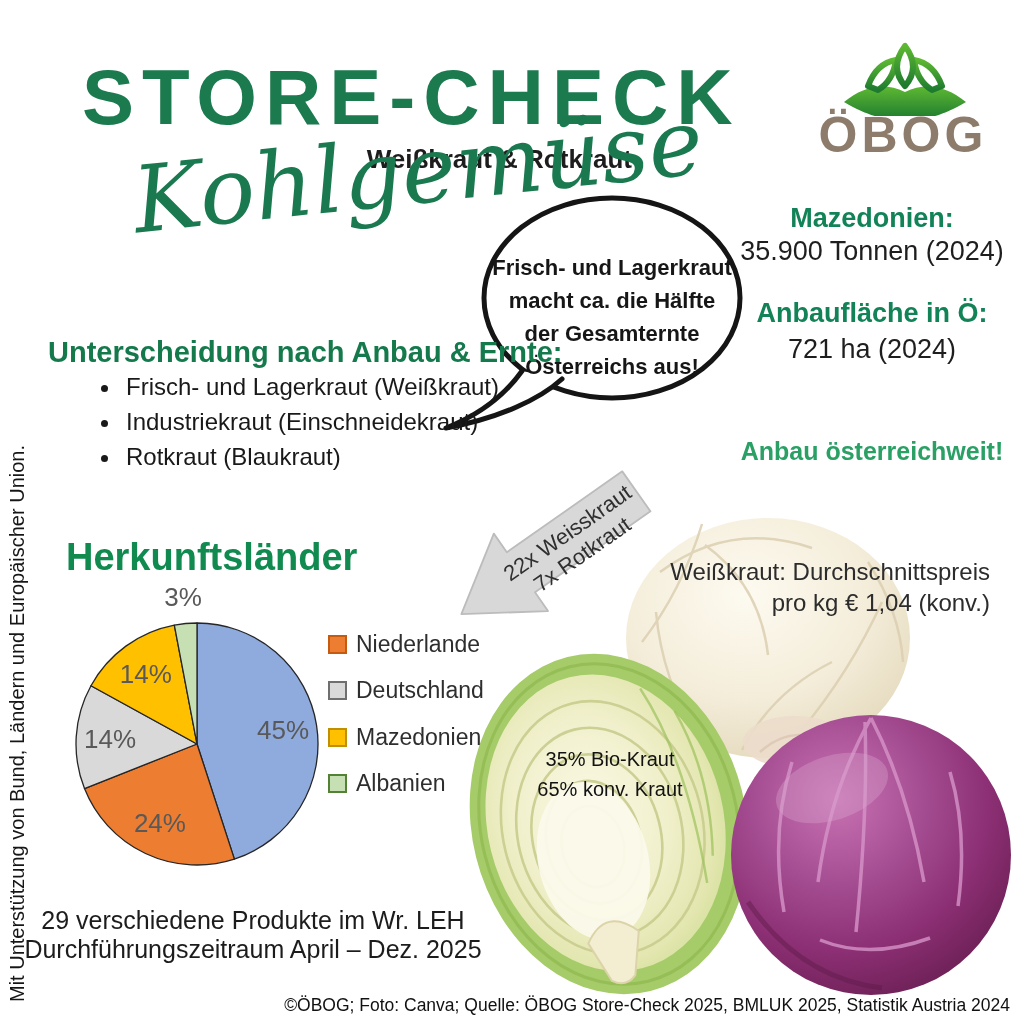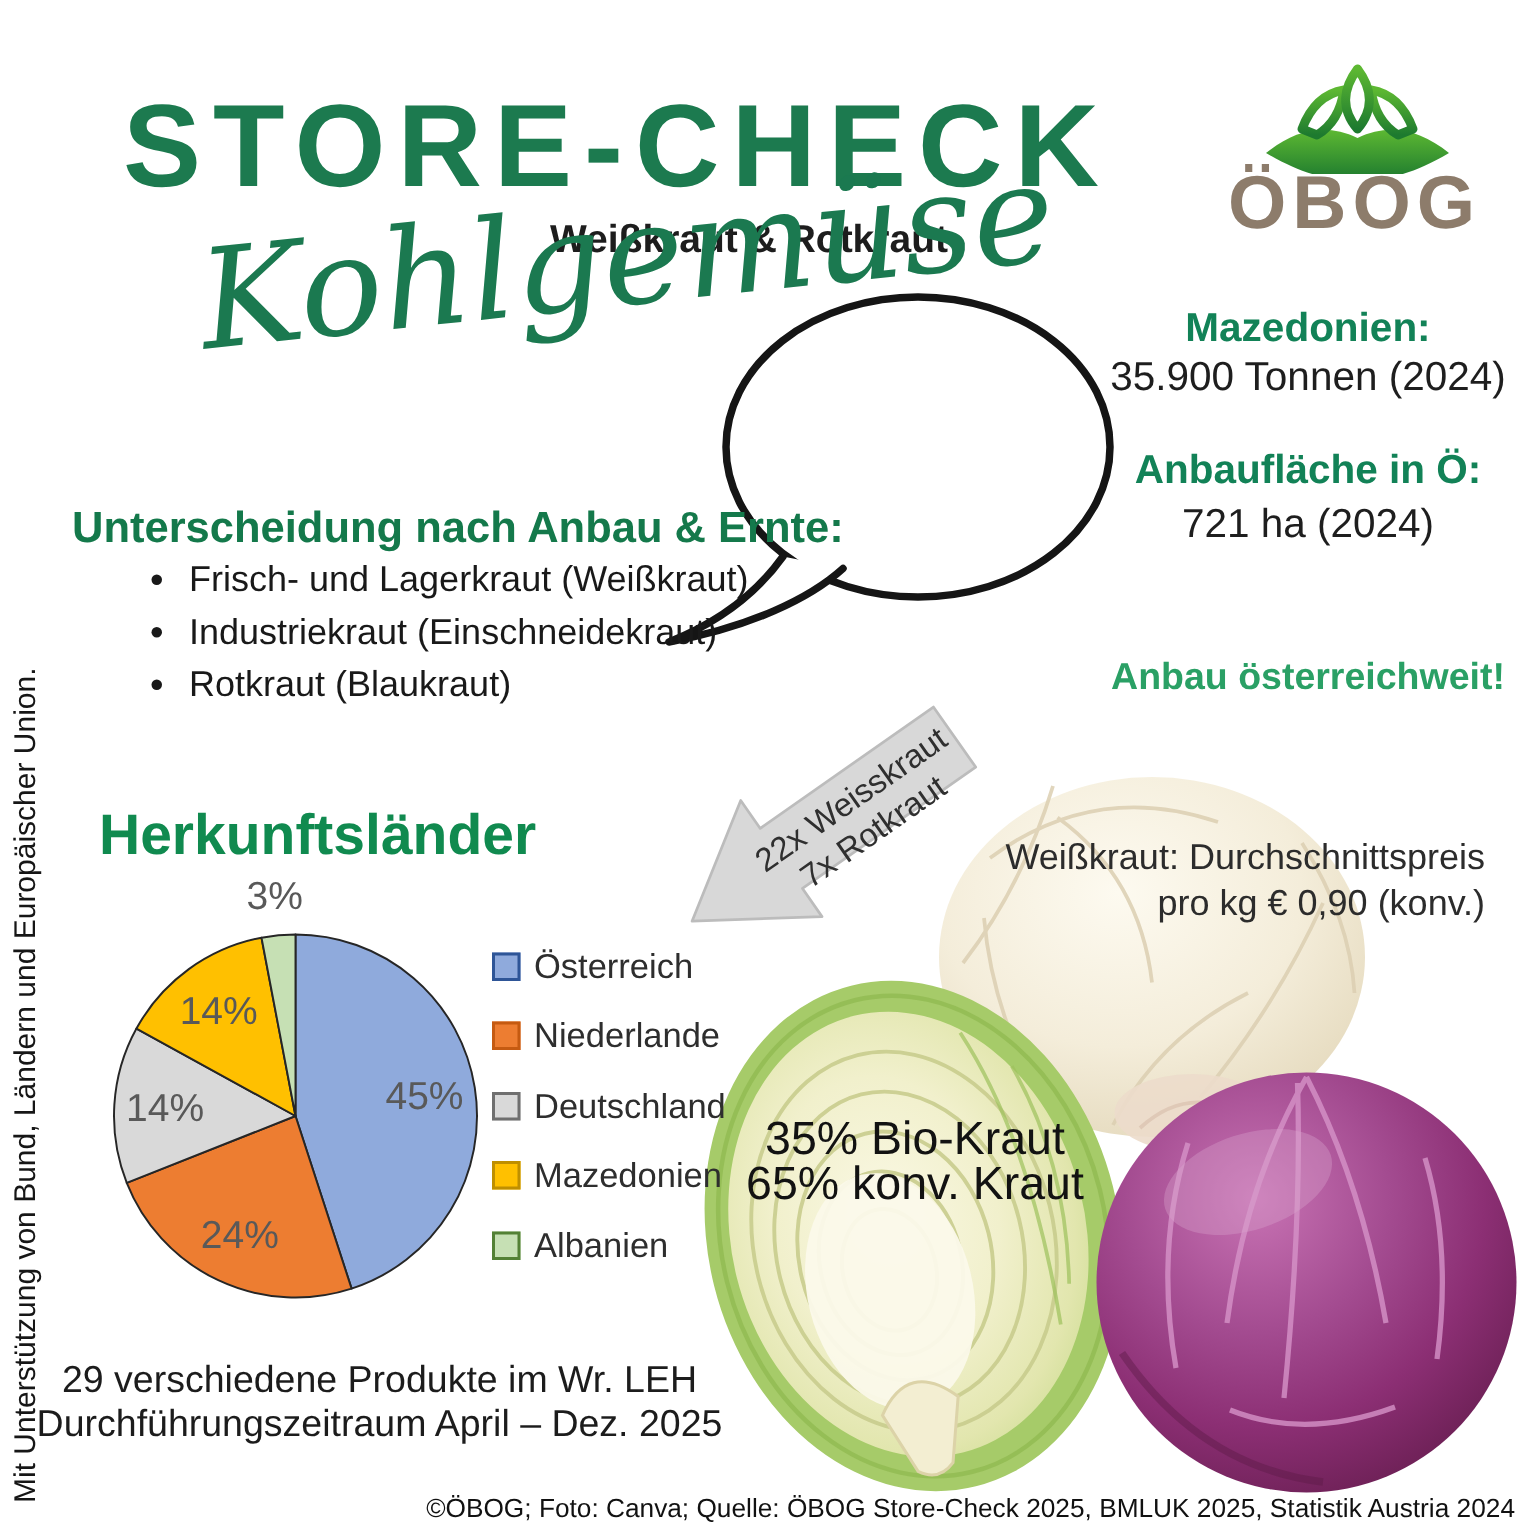--- a/index.html
+++ b/index.html
@@ -86,21 +86,21 @@
 
   
   .price-block{right:34px;text-align:right;font-size:24px;font-weight:500;
     line-height:31px;color:#2c2c2c;white-space:nowrap;}
   .price-weiss{top:556px;}
   .price-rot{top:634px;}
 
   
   .bio-split{
     left:610px;top:744px;transform:translateX(-50%);text-align:center;
-    font-size:31px;font-weight:500;line-height:30px;color:#121212;white-space:nowrap;
+    font-size:20px;font-weight:500;line-height:30px;color:#121212;white-space:nowrap;
   }
 
   
   .survey-note{
     left:23px;top:906px;width:460px;text-align:center;font-size:25px;line-height:29px;
     color:#1c1c1c;white-space:nowrap;
   }
 
   
   .footer{
@@ -213,20 +213,26 @@
   <div class="abs stat-line stat-label z3" style="top:203px;">Mazedonien:</div>
   <div class="abs stat-line stat-value z3" style="top:236px;">35.900 Tonnen (2024)</div>
   <div class="abs stat-line stat-label z3" style="top:298px;">Anbaufläche in Ö:</div>
   <div class="abs stat-line stat-value z3" style="top:334px;">721 ha (2024)</div>
   <div class="abs anbau-note z3">Anbau österreichweit!</div>
 
   <svg class="abs bubble-svg z2" viewBox="0 0 320 260" aria-hidden="true">
     <ellipse cx="182" cy="113" rx="128" ry="100" fill="#ffffff" stroke="#151515" stroke-width="5"></ellipse>
     <path d="M 92 186 C 72 214 44 232 16 243 C 70 233 110 214 132 194" fill="#ffffff" stroke="#151515" stroke-width="5" stroke-linejoin="round" stroke-linecap="round"></path>
   </svg>
+  <div class="abs bubble-text z3">
+    <div>Frisch- und Lagerkraut</div>
+    <div>macht ca. die Hälfte</div>
+    <div>der Gesamternte</div>
+    <div>Österreichs aus!</div>
+  </div>
 
   <div class="abs class-heading z3">Unterscheidung nach Anbau &amp; Ernte:</div>
   <ul class="abs class-list z3">
     <li>Frisch- und Lagerkraut (Weißkraut)</li>
     <li>Industriekraut (Einschneidekraut)</li>
     <li>Rotkraut (Blaukraut)</li>
   </ul>
 
   <div class="abs vertical-note z3">Mit Unterstützung von Bund, Ländern und Europäischer Union.</div>
 
@@ -238,44 +244,40 @@
       <path d="M 157 166 L 50.97 107.71 A 121 121 0 0 1 134.33 47.14 Z" fill="#FFC000" stroke="#262626" stroke-width="1.3" stroke-linejoin="round"></path>
       <path d="M 157 166 L 134.33 47.14 A 121 121 0 0 1 157.00 45.00 Z" fill="#C6E0B4" stroke="#262626" stroke-width="1.3" stroke-linejoin="round"></path>
       <text x="243.0" y="161.4" text-anchor="middle" fill="#595959" font-size="26" font-family="Liberation Sans, sans-serif">45%</text>
       <text x="119.9" y="253.8" text-anchor="middle" fill="#595959" font-size="26" font-family="Liberation Sans, sans-serif">24%</text>
       <text x="70.1" y="169.5" text-anchor="middle" fill="#595959" font-size="26" font-family="Liberation Sans, sans-serif">14%</text>
       <text x="105.8" y="104.5" text-anchor="middle" fill="#595959" font-size="26" font-family="Liberation Sans, sans-serif">14%</text>
       <text x="143.1" y="28.0" text-anchor="middle" fill="#595959" font-size="26" font-family="Liberation Sans, sans-serif">3%</text>
     </svg>
   <div class="abs legend z3">
     <div class="legend-item">
-      <span class="legend-swatch" style="background: rgb(143, 170, 220); border-color: rgb(46, 85, 151);"></span>
-      <span class="legend-label">Österreich</span>
-    </div>
-    <div class="legend-item">
       <span class="legend-swatch" style="background: rgb(237, 125, 49); border-color: rgb(197, 90, 17);"></span>
       <span class="legend-label">Niederlande</span>
     </div>
     <div class="legend-item">
       <span class="legend-swatch" style="background: rgb(217, 217, 217); border-color: rgb(111, 111, 111);"></span>
       <span class="legend-label">Deutschland</span>
     </div>
     <div class="legend-item">
       <span class="legend-swatch" style="background: rgb(255, 192, 0); border-color: rgb(191, 143, 0);"></span>
       <span class="legend-label">Mazedonien</span>
     </div>
     <div class="legend-item">
       <span class="legend-swatch" style="background: rgb(198, 224, 180); border-color: rgb(83, 129, 53);"></span>
       <span class="legend-label">Albanien</span>
     </div>
   </div>
 
   <div class="abs price-block price-weiss z3">
     <div>Weißkraut: Durchschnittspreis</div>
-    <div>pro kg € 0,90 (konv.)</div>
+    <div>pro kg € 1,04 (konv.)</div>
   </div>
 
   <div class="abs bio-split z3">
     <div>35% Bio-Kraut</div>
     <div>65% konv. Kraut</div>
   </div>
 
   <div class="abs survey-note z3">
     <div>29 verschiedene Produkte im Wr. LEH</div>
     <div>Durchführungszeitraum April – Dez. 2025</div>

